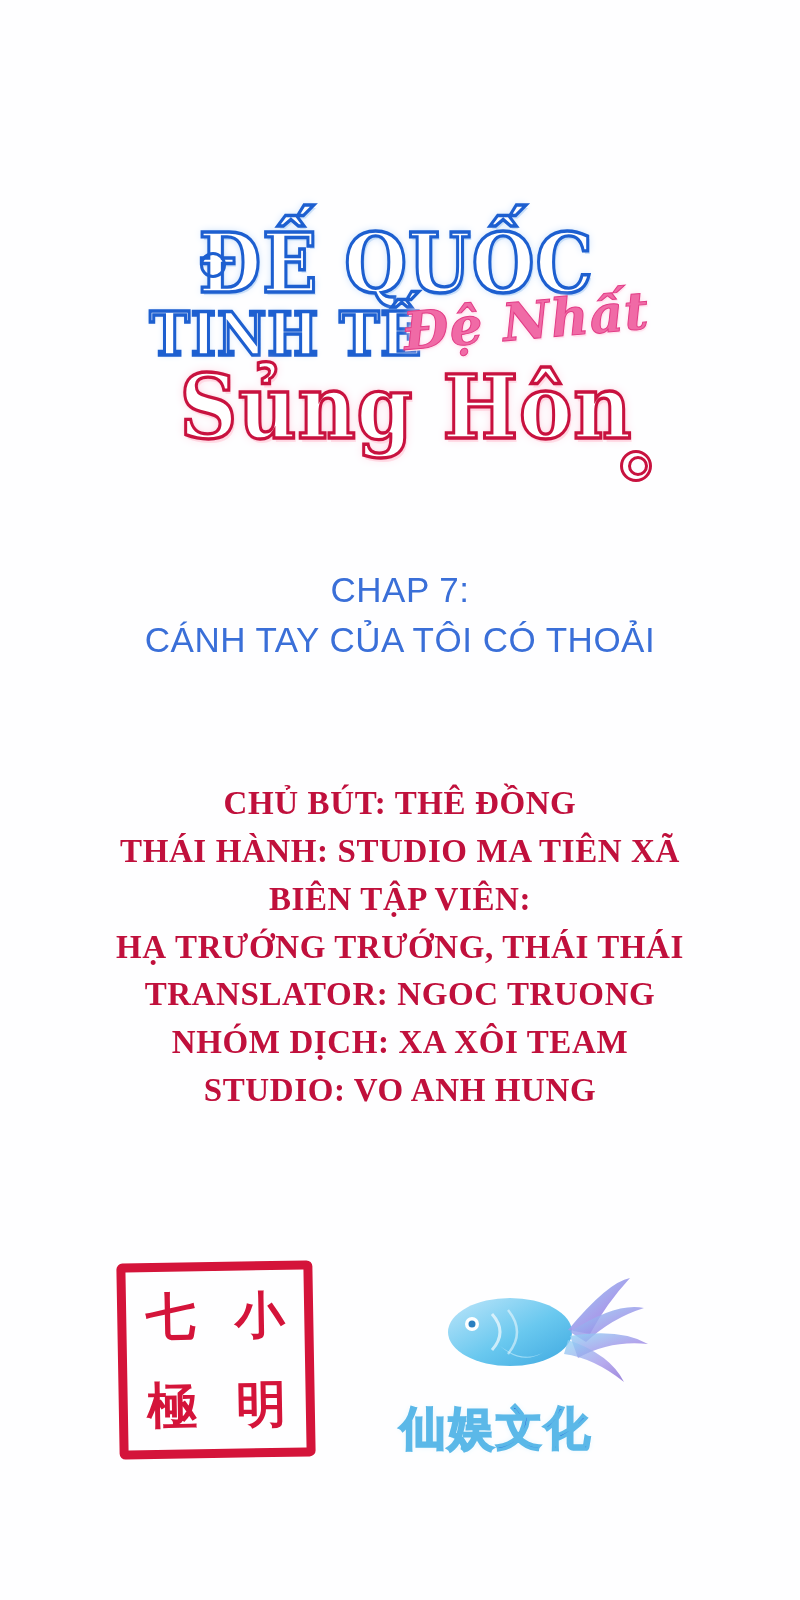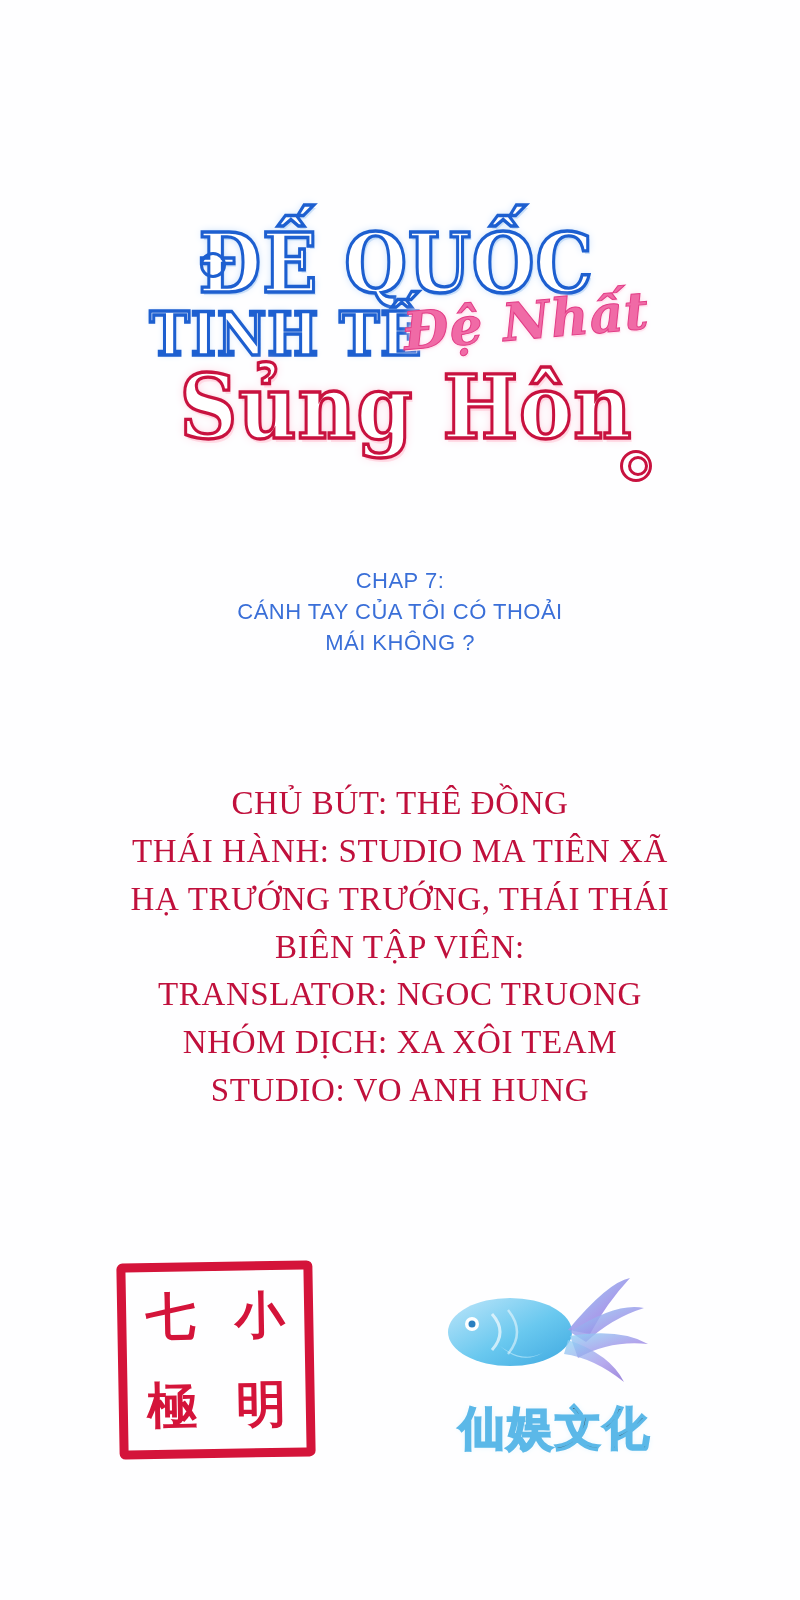--- a/index.html
+++ b/index.html
@@ -101,36 +101,36 @@
 
   
   .chapter-block {
     position: absolute;
     top: 565px;
     left: 0;
     width: 800px;
     text-align: center;
     color: #3a6fd8;
     font-family: "Liberation Sans", sans-serif;
-    font-size: 22px;
+    font-size: 35px;
     line-height: 1.42;
     letter-spacing: 0.5px;
   }
   .chapter-block div { white-space: nowrap; }
 
   
   .credits-block {
     position: absolute;
     top: 780px;
     left: 0;
     width: 800px;
     text-align: center;
     color: #c0103c;
     font-family: "Liberation Serif", serif;
-    font-weight: normal;
+    font-weight: bold;
     font-size: 33px;
     line-height: 1.45;
     letter-spacing: 0.6px;
   }
   .credits-block div { white-space: nowrap; }
 
   
   .seal {
     position: absolute;
     left: 118px;
@@ -159,25 +159,25 @@
     left: 400px;
     top: 1270px;
     width: 310px;
     height: 200px;
   }
   .studio-text {
     position: absolute;
     left: 0;
     top: 128px;
     width: 310px;
-    text-align: center;
+    text-align: left;
     font-family: "DejaVu Serif", serif;
     font-weight: bold;
     font-size: 46px;
-    color: #404040;
+    color: #1d4ed8;
     -webkit-text-stroke: 2px #5bb8e8;
     text-shadow: 0 0 6px #dff3fc;
     letter-spacing: 2px;
   }
 </style>
 </head>
 <body>
 
 <div class="page">
 
@@ -187,28 +187,27 @@
     <div class="logo-line logo-de-nhat">Đệ Nhất</div>
     <div class="logo-line logo-sung-hon">Sủng Hôn</div>
     <div class="logo-swirl swirl-1"></div>
     <div class="logo-swirl swirl-2"></div>
     <div class="logo-swirl swirl-3"></div>
   </div>
 
   <div class="chapter-block">
     <div>CHAP 7:</div>
     <div>CÁNH TAY CỦA TÔI CÓ THOẢI</div>
-    <div>MÁI KHÔNG ?</div>
   </div>
 
   <div class="credits-block">
     <div>CHỦ BÚT: THÊ ĐỒNG</div>
     <div>THÁI HÀNH: STUDIO MA TIÊN XÃ</div>
+    <div>BIÊN TẬP VIÊN:</div>
     <div>HẠ TRƯỚNG TRƯỚNG, THÁI THÁI</div>
-    <div>BIÊN TẬP VIÊN:</div>
     <div>TRANSLATOR: NGOC TRUONG</div>
     <div>NHÓM DỊCH: XA XÔI TEAM</div>
     <div>STUDIO: VO ANH HUNG</div>
   </div>
 
   <div class="seal">
     <span>七</span>
     <span>小</span>
     <span>極</span>
     <span>明</span>

